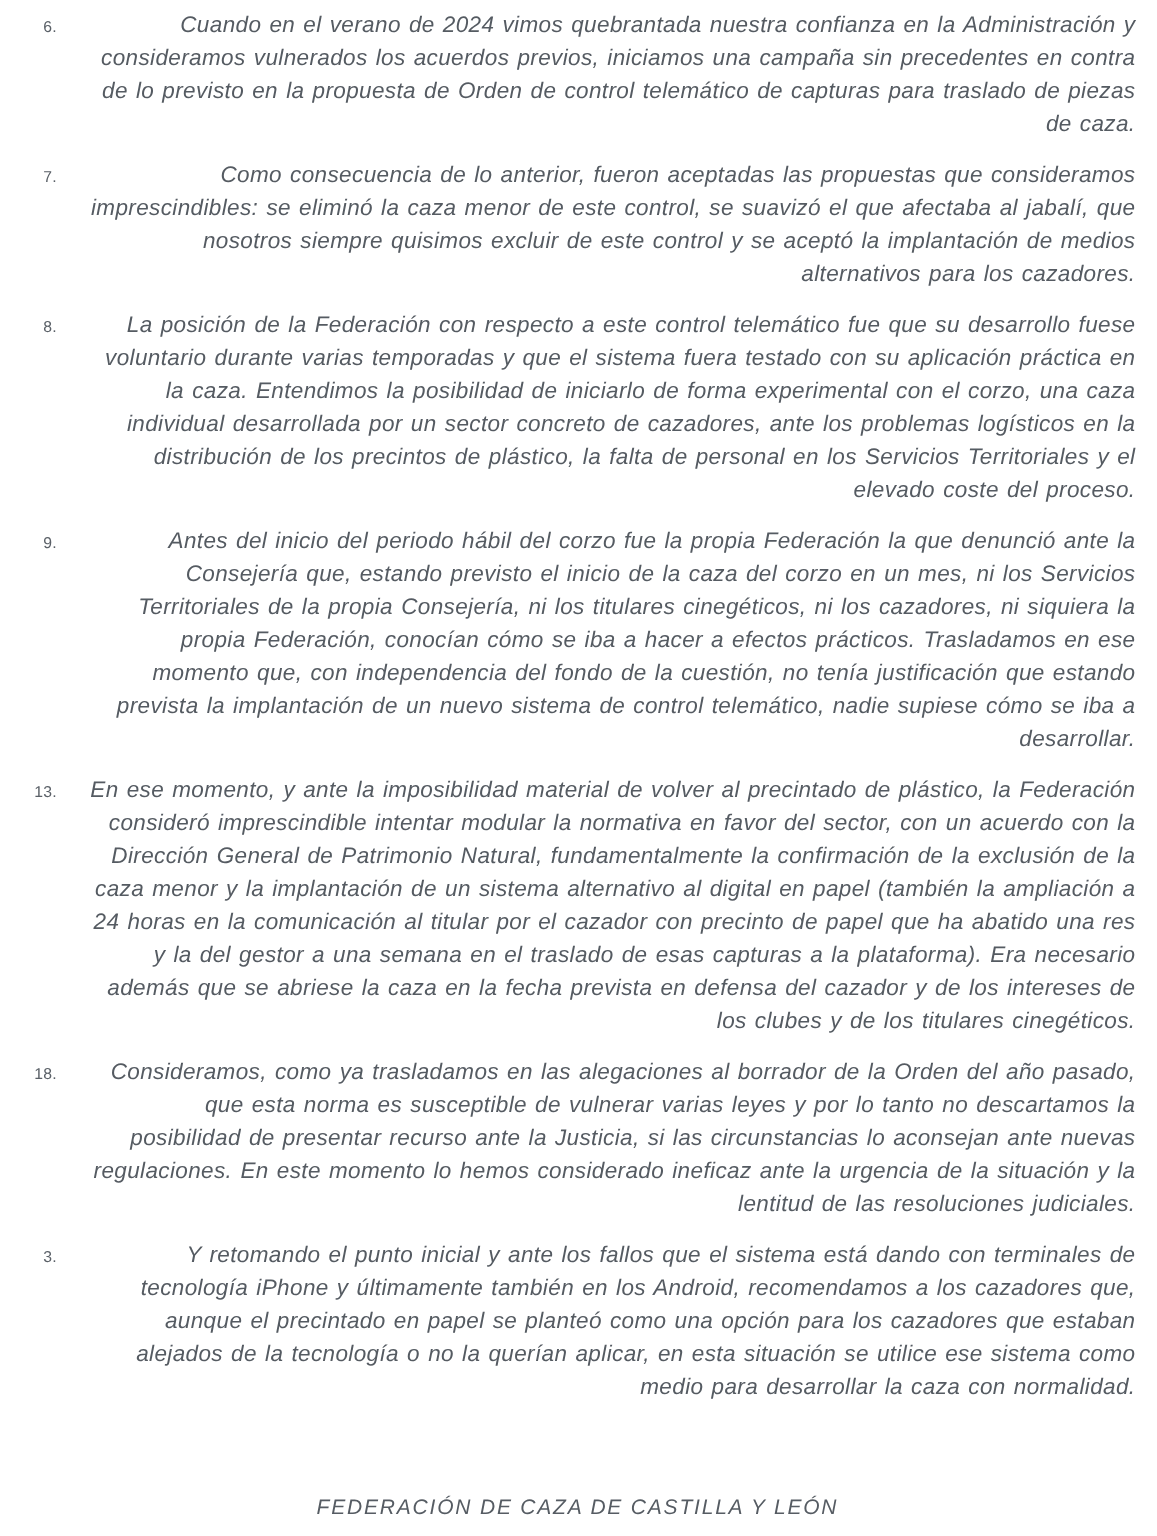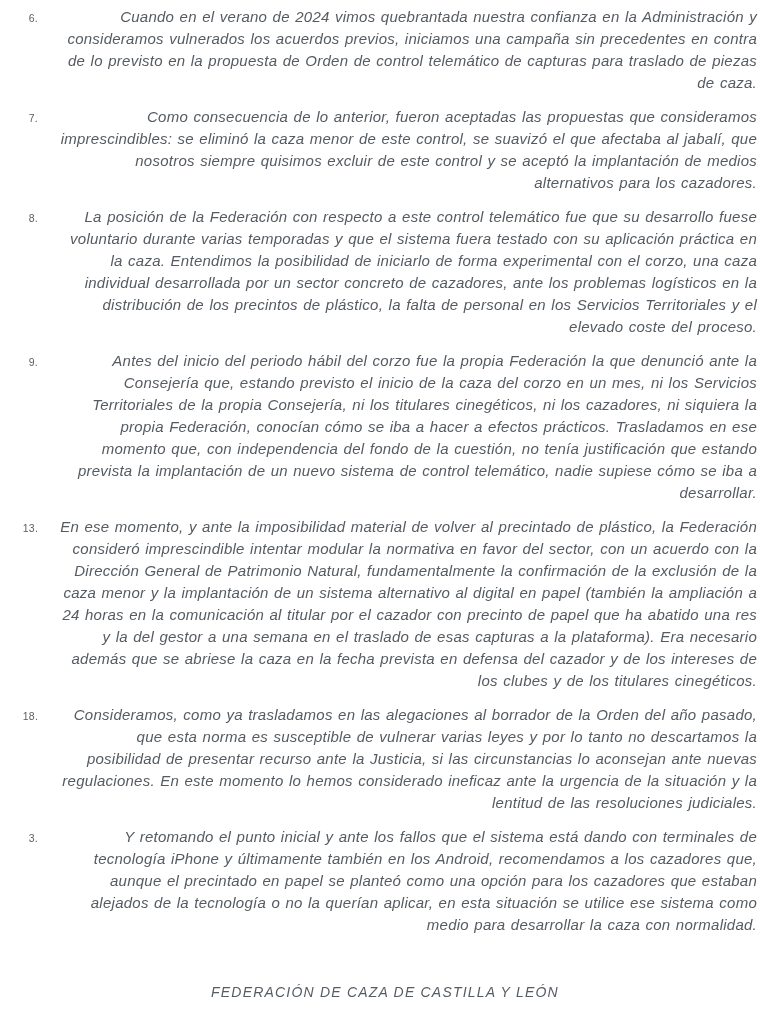--- a/index.html
+++ b/index.html
@@ -37,21 +37,21 @@
     flex: 1 1 auto;
     margin: 0 0 0 20px;
     font-size: 15px;
     font-style: italic;
     line-height: 22px;
     letter-spacing: 0.25px;
     word-spacing: 1px;
     text-align: right;
   }
   .footer {
-    margin-top: 48px;
+    margin-top: 60px;
     text-align: center;
   }
   .footer-line {
     margin: 0;
     font-size: 14px;
     font-style: italic;
     letter-spacing: 1.2px;
     color: #565c63;
   }
   .footer-line + .footer-line {

